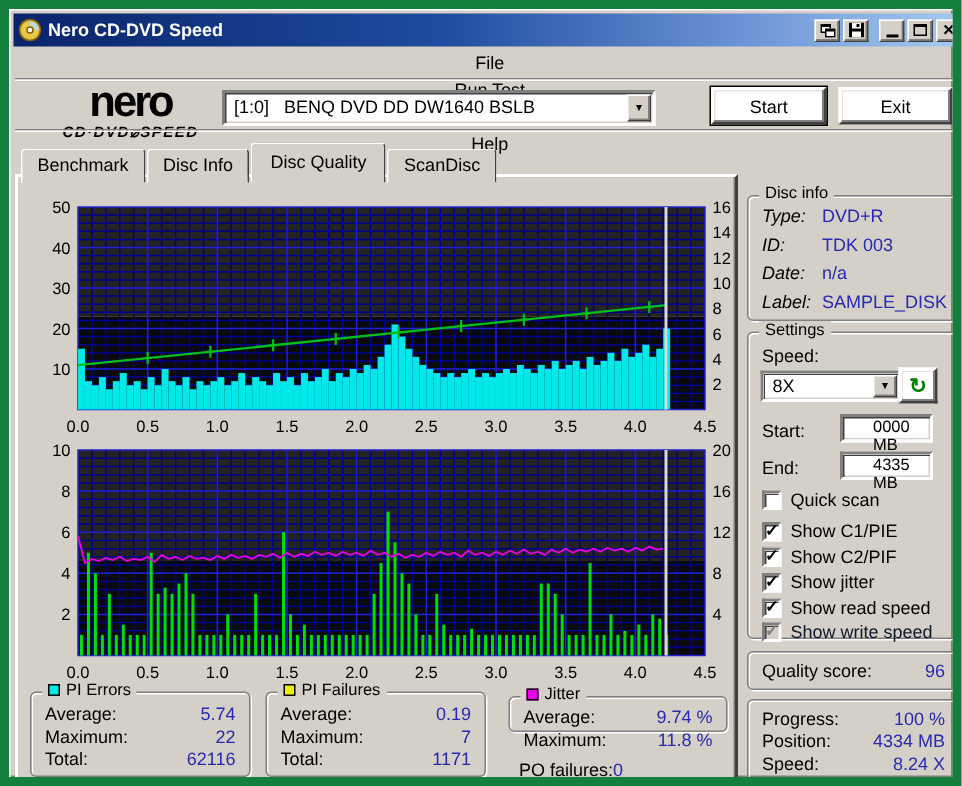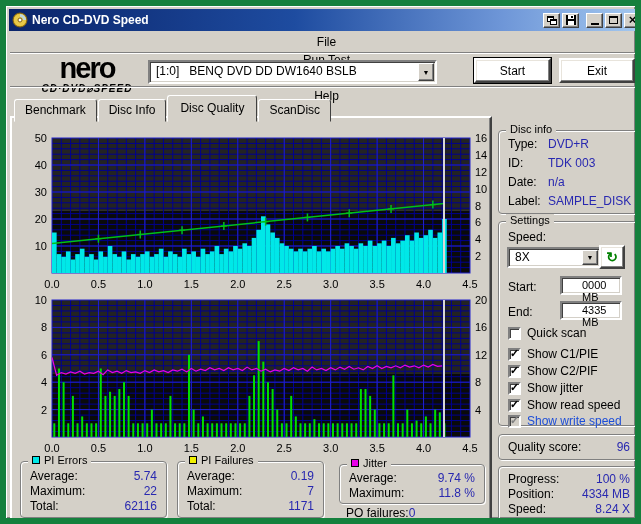--- a/index.html
+++ b/index.html
@@ -56,31 +56,31 @@
   svg text{font-family:"Liberation Sans",sans-serif;}
   
   .gbox{position:absolute;border:1px solid #808080;border-radius:4px;
     box-shadow:inset 1px 1px 0 #fff, 1px 1px 0 #fff;z-index:6;}
   .cap{position:absolute;top:-8px;left:7px;background:#d4d0c8;padding:0 4px;font-size:11px;
     display:flex;align-items:center;gap:4px;white-space:nowrap;}
   .legend-sq{width:8px;height:8px;border:1px solid #000;display:inline-block;}
   .srow{position:absolute;left:9px;right:9px;display:flex;justify-content:space-between;font-size:12px;}
   .val{color:#2828b0;}
   .irow{position:absolute;left:9px;display:flex;font-size:12px;}
-  .irow .ilab{width:40px;}
+  .irow .ilab{width:40px;font-style:italic;}
   
   .field{position:absolute;background:#fff;border:2px solid;border-color:#808080 #fff #fff #808080;
     box-shadow:inset 1px 1px 0 #404040, inset -1px -1px 0 #d4d0c8;font-size:11px;padding:1px 20px;color:#000;}
   .checkrow{position:absolute;left:502px;display:flex;align-items:center;gap:6px;z-index:7;}
   .chk{width:13px;height:13px;background:#fff;border:2px solid;border-color:#808080 #fff #fff #808080;
     box-shadow:inset 1px 1px 0 #404040;position:relative;flex:0 0 13px;}
   .chk.on::after{content:"\2713";position:absolute;left:0px;top:-3px;font-size:11px;font-weight:bold;color:#000;}
   .checkrow.dis .chk{background:#d4d0c8;}
   .checkrow.dis .chk.on::after{color:#808080;}
-  .checkrow.dis .chklabel{color:#1d4ed8;}
+  .checkrow.dis .chklabel{color:#0f172a;}
   .statusbar{position:absolute;left:4px;top:517px;width:633px;height:4px;
     border-top:1px solid #fff;border-bottom:1px solid #808080;}
 </style>
 </head>
 <body>
 
 <div class="window">
 
   <div class="titlebar">
     <svg width="16" height="16">
@@ -581,21 +581,21 @@
       </div>
     <div class="srow" style="top:22px">
         <span>Maximum:</span>
         <span class="val">7</span>
       </div>
     <div class="srow" style="top:37px">
         <span>Total:</span>
         <span class="val">1171</span>
       </div>
   </div>
-  <div class="gbox" style="left:333px;top:458px;width:146px;height:40px;">
+  <div class="gbox" style="left:333px;top:458px;width:146px;height:24px;">
     <span class="cap">
         <span class="legend-sq" style="background:#e800e8"></span>
         <span>Jitter</span>
       </span>
     <div class="srow" style="top:6px">
         <span>Average:</span>
         <span class="val">9.74 %</span>
       </div>
     <div class="srow" style="top:21px">
         <span>Maximum:</span>

